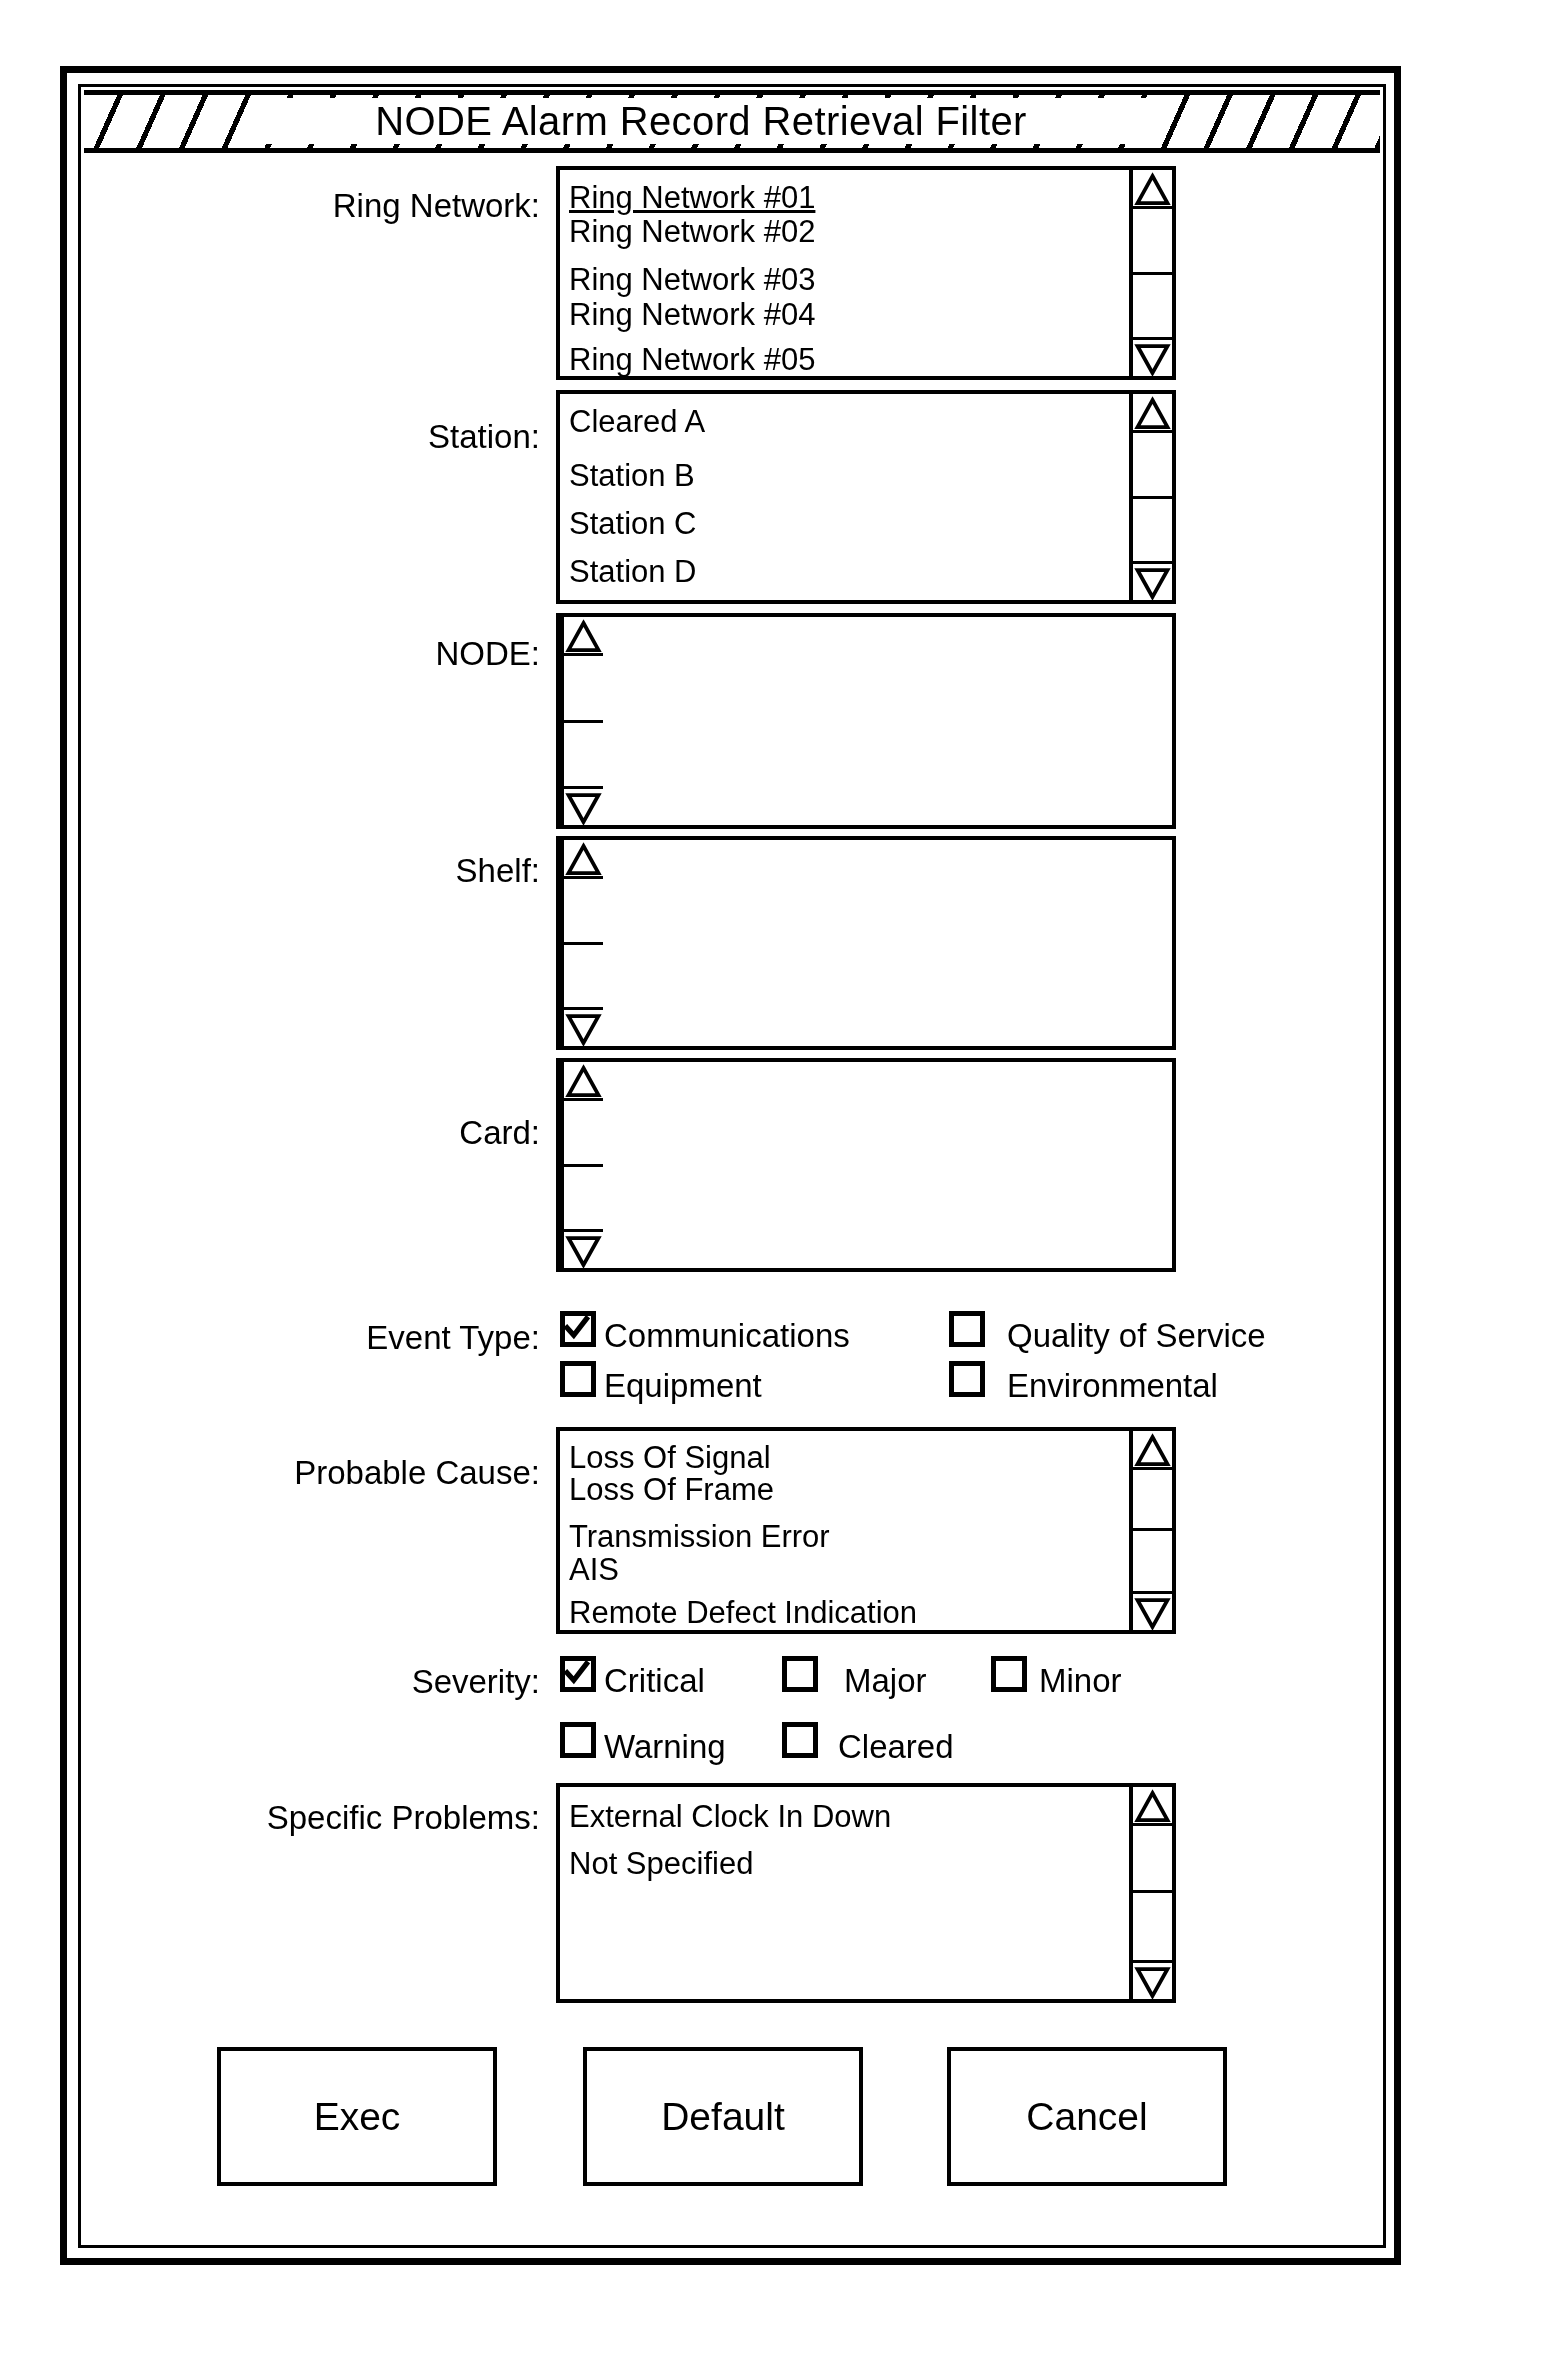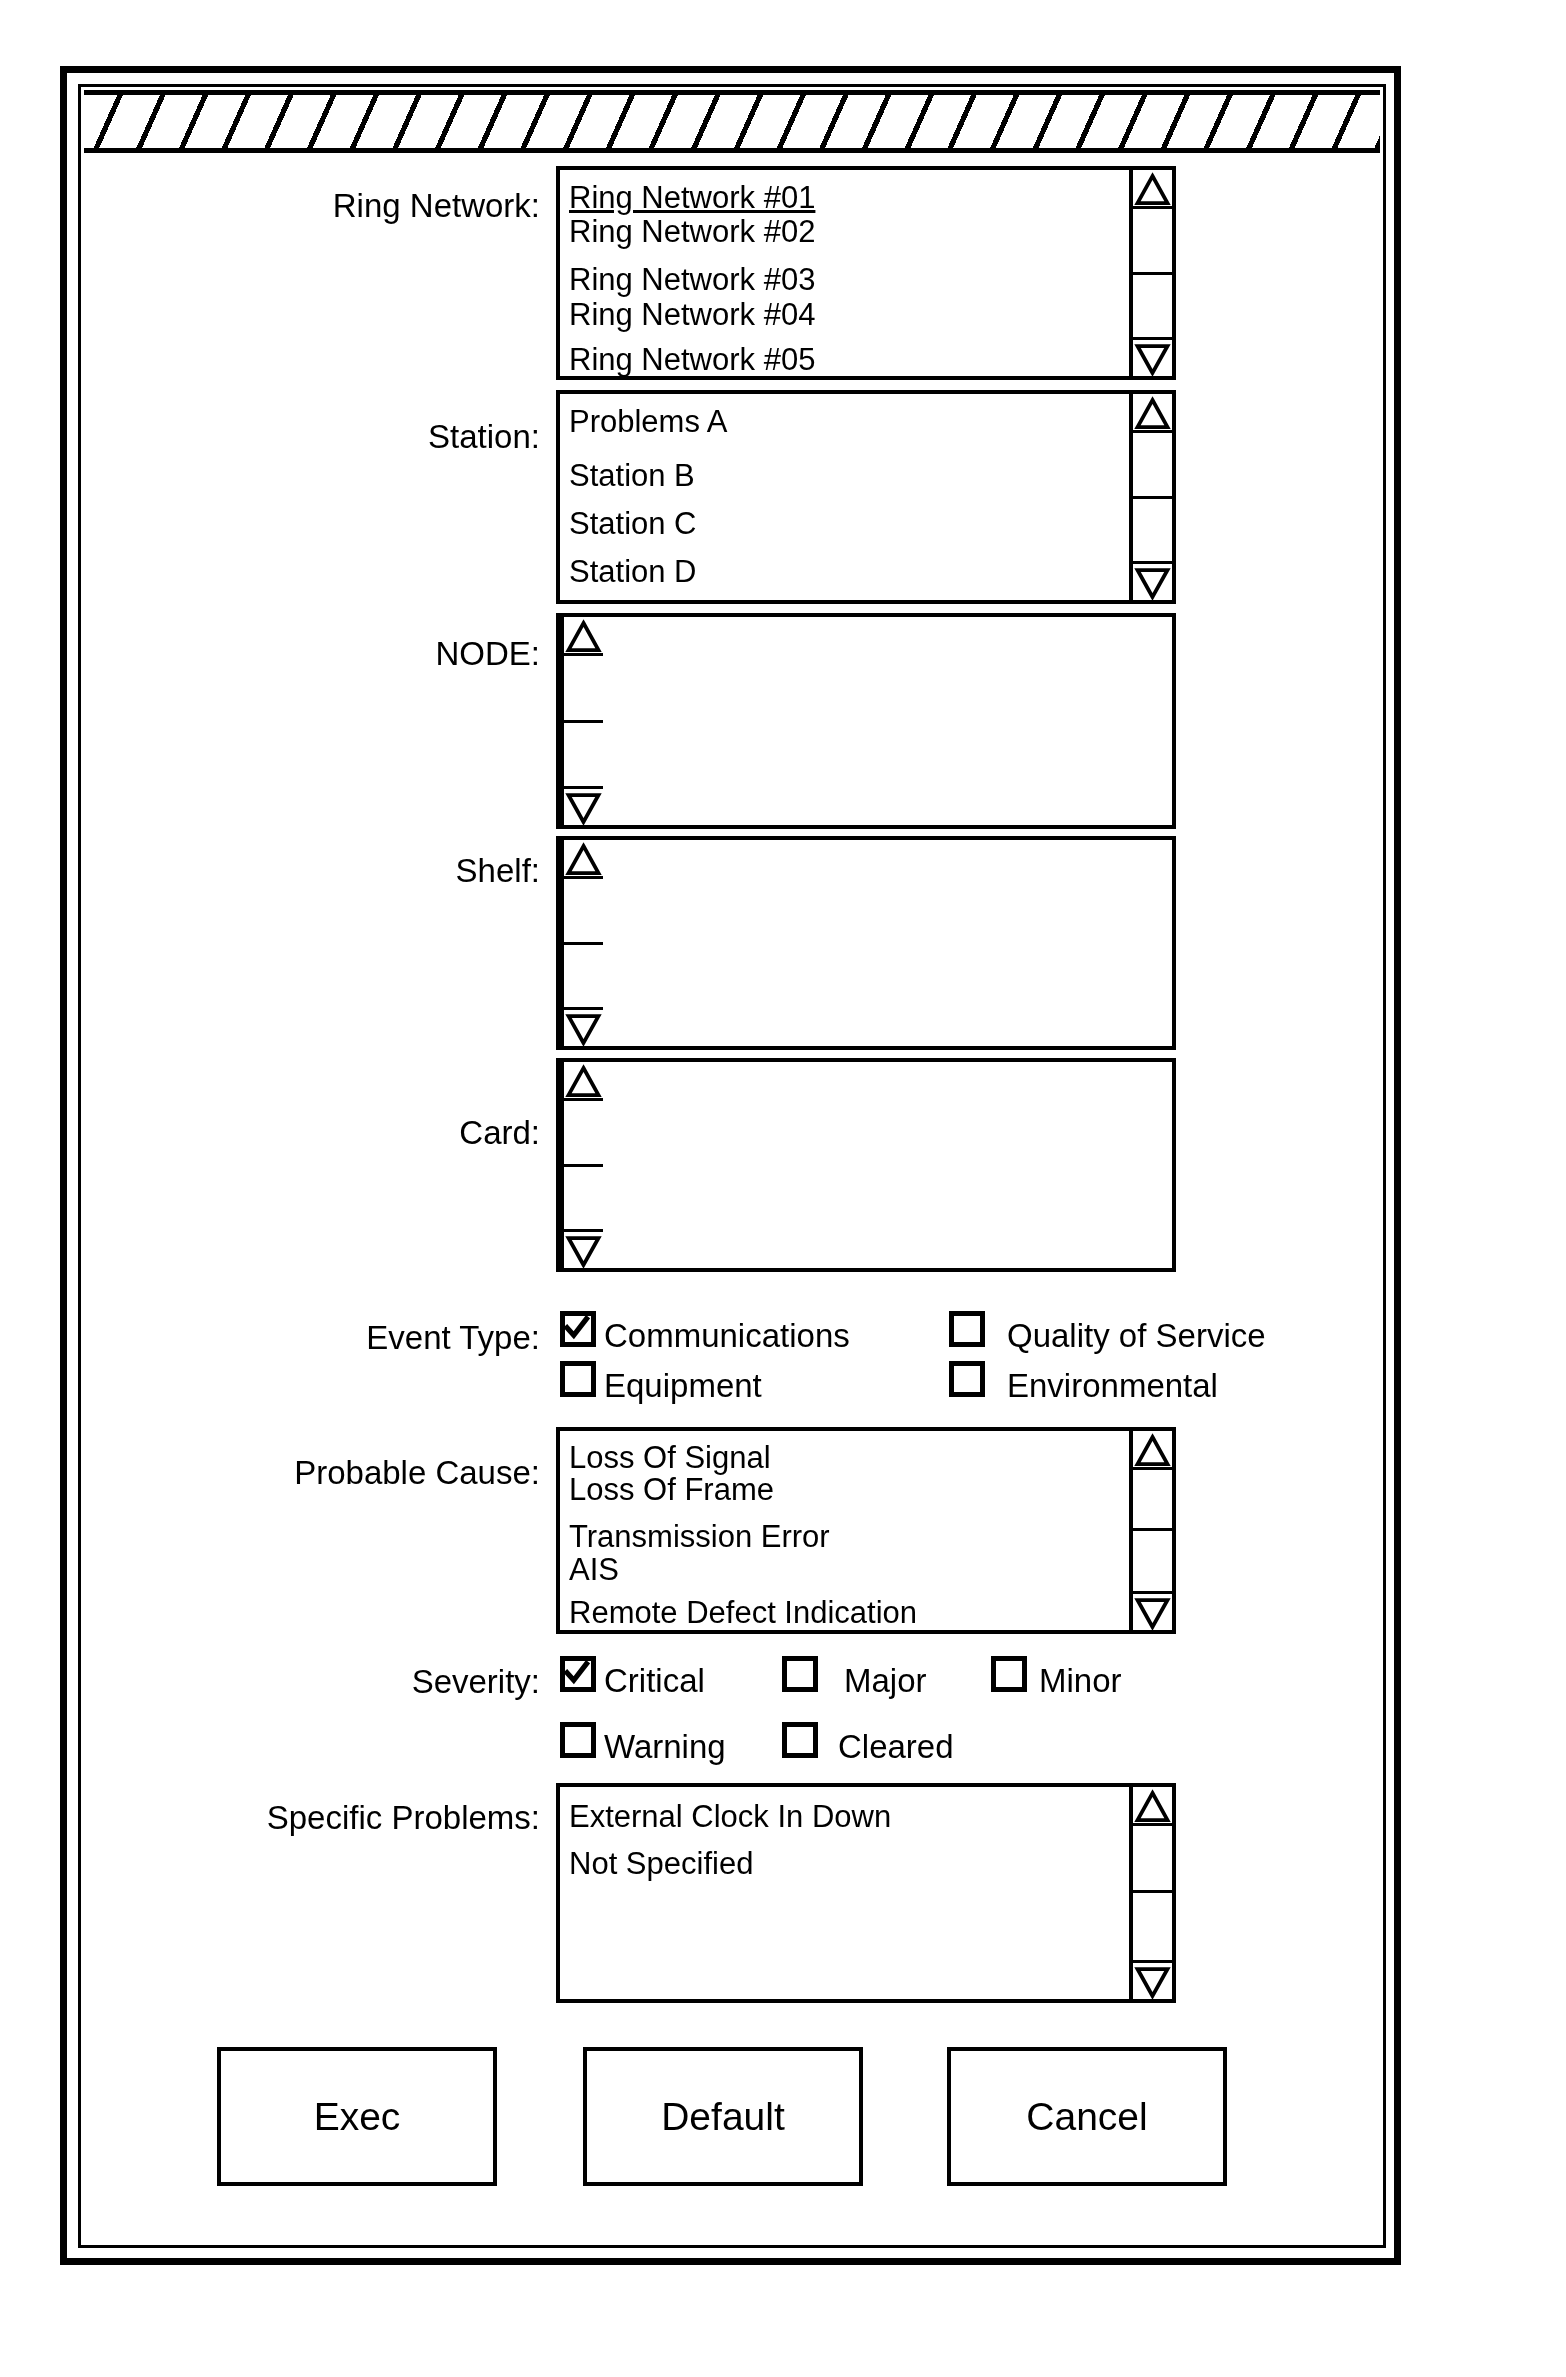--- a/index.html
+++ b/index.html
@@ -105,20 +105,23 @@
   }
 </style>
 </head>
 <body>
 
 <div id="outer-frame"></div>
 <div id="inner-frame"></div>
 
 <div id="titlebar">
   <div class="hatch"></div>
+  <div class="title-plate">
+    <span class="title-text">NODE Alarm Record Retrieval Filter</span>
+  </div>
 </div>
 
 <div class="field-label" style="left:135px;top:189px;width:405px;">Ring Network:</div>
 <div class="field-label" style="left:135px;top:420px;width:405px;">Station:</div>
 <div class="field-label" style="left:135px;top:637px;width:405px;">NODE:</div>
 <div class="field-label" style="left:135px;top:854px;width:405px;">Shelf:</div>
 <div class="field-label" style="left:135px;top:1116px;width:405px;">Card:</div>
 <div class="field-label" style="left:135px;top:1321px;width:405px;">Event Type:</div>
 <div class="field-label" style="left:120px;top:1456px;width:420px;">Probable Cause:</div>
 <div class="field-label" style="left:135px;top:1665px;width:405px;">Severity:</div>
@@ -145,21 +148,21 @@
     <div class="sb-arrow down">
       <svg viewBox="0 0 52 52">
           <polygon points="26,44 6,8 46,8" fill="none" stroke="#000" stroke-width="5"></polygon>
         </svg>
     </div>
   </div>
 </div>
 
 <div class="listbox" style="top:390px;height:214px;">
   <div class="items">
-    <span class="item" style="top:12px;">Problems A</span>
+    <span class="item" style="top:12px;">Cleared A</span>
     <span class="item" style="top:66px;">Station B</span>
     <span class="item" style="top:114px;">Station C</span>
     <span class="item" style="top:162px;">Station D</span>
   </div>
   <div class="scrollbar">
     <div class="sb-arrow up">
       <svg viewBox="0 0 52 52">
           <polygon points="26,8 46,44 6,44" fill="none" stroke="#000" stroke-width="5"></polygon>
         </svg>
     </div>

